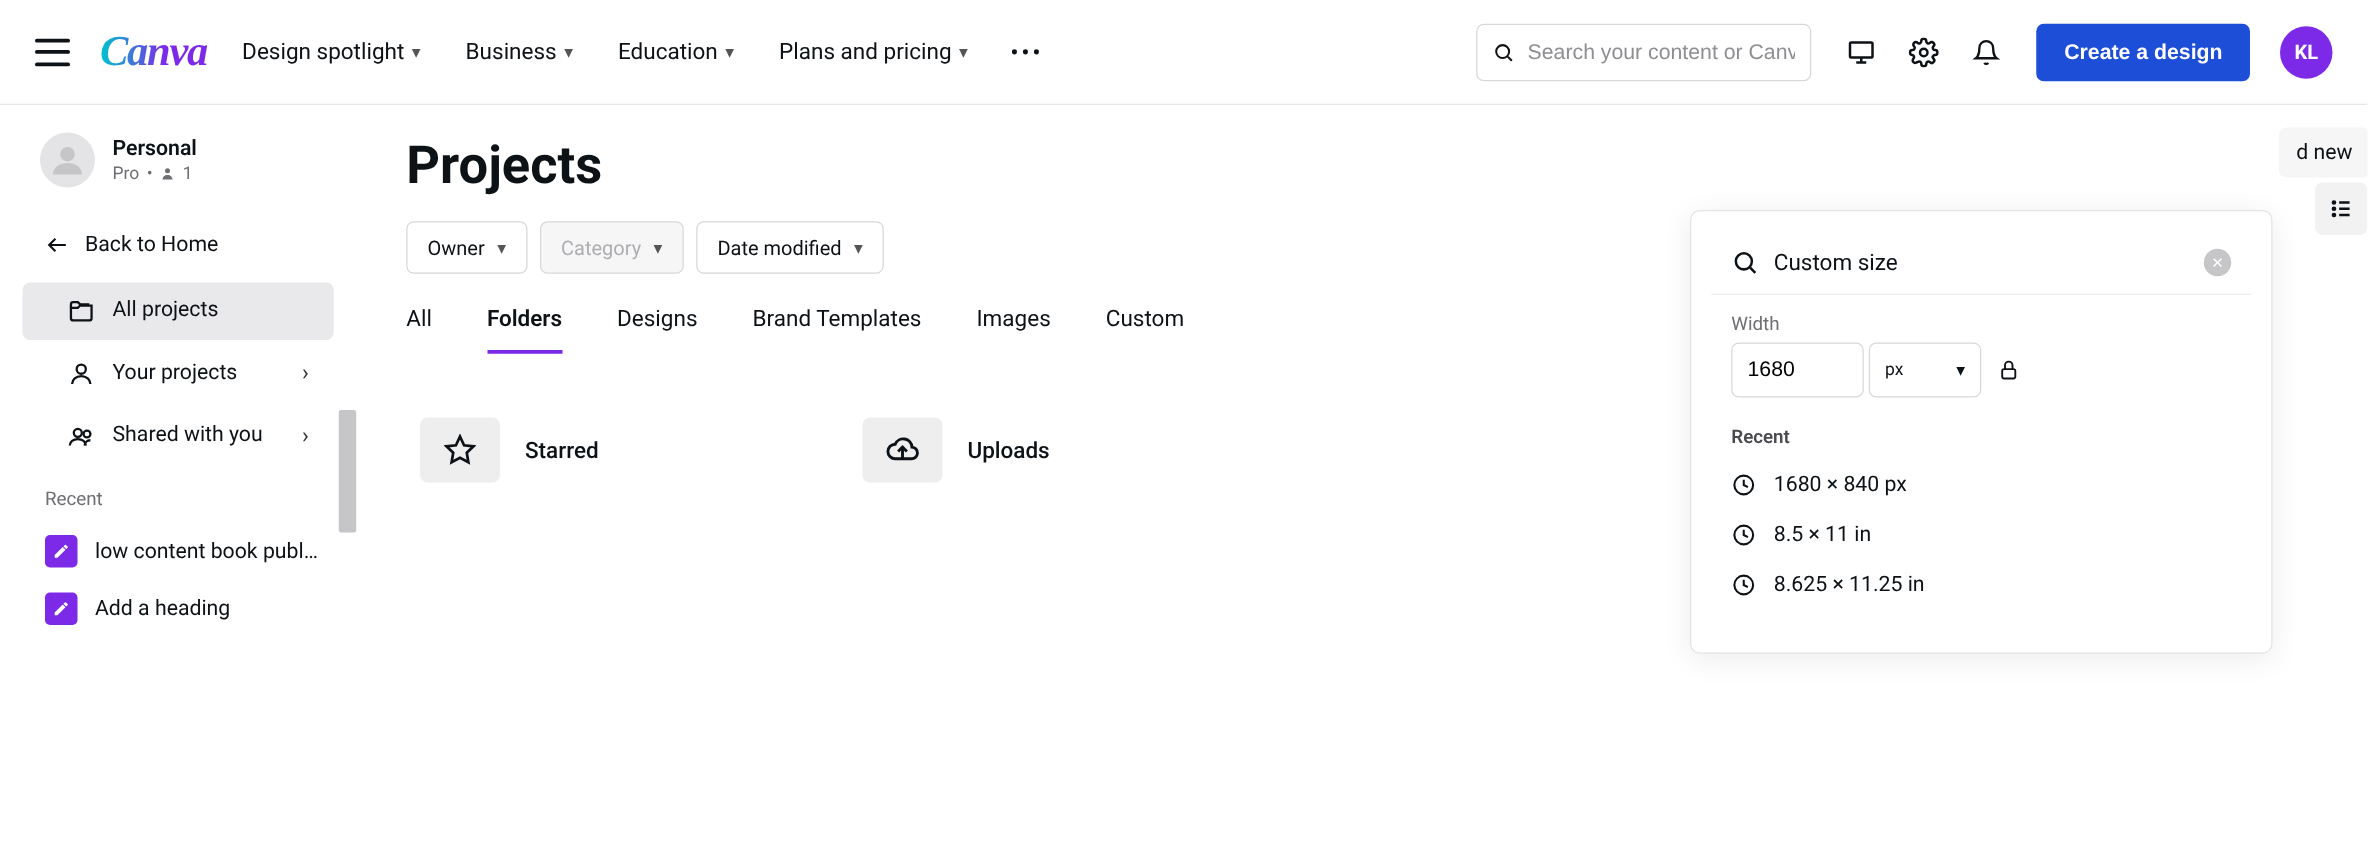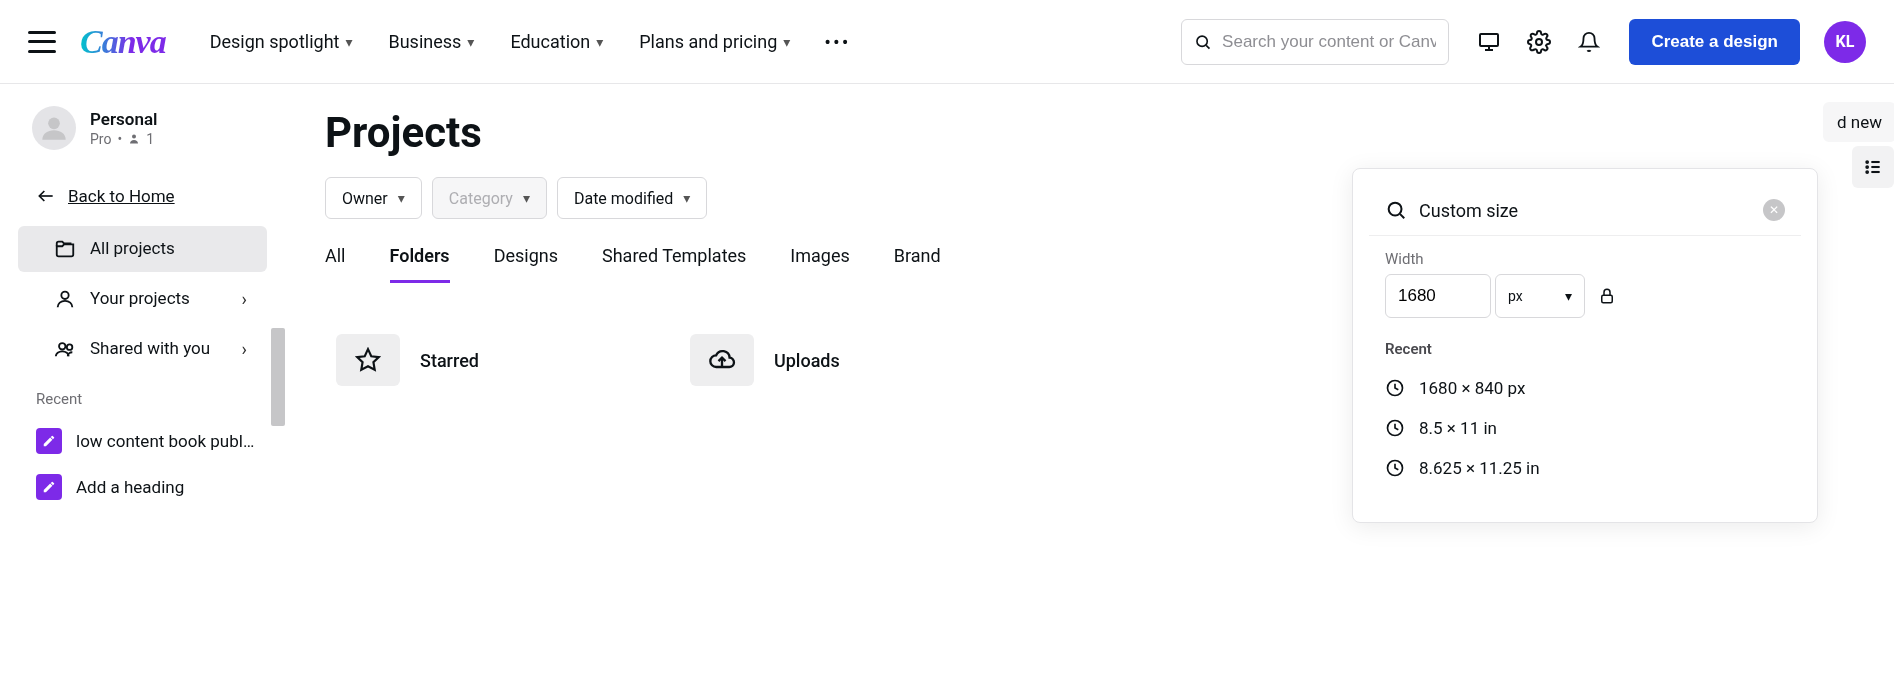--- a/index.html
+++ b/index.html
@@ -1,38 +1,38 @@
 <!DOCTYPE html>
 <html><head>
 <meta charset="utf-8">
 <style>
 * { box-sizing: border-box; margin: 0; padding: 0; }
 body { font-family: -apple-system, BlinkMacSystemFont, "Segoe UI", Roboto, Helvetica, Arial, sans-serif; background: #fff; color: #0d1216; }
 .topbar { height: 84px; border-bottom: 1px solid #e7e7e9; display: flex; align-items: center; padding: 0 28px; gap: 24px; }
 .hamburger { width: 28px; height: 22px; display: flex; flex-direction: column; justify-content: space-between; cursor: pointer; }
 .hamburger span { height: 3px; background: #0d1216; border-radius: 2px; }
 .logo { font-size: 34px; font-weight: 700; font-style: italic; background: linear-gradient(90deg,#00c4cc 0%,#7d2ae8 60%,#7d2ae8 100%); -webkit-background-clip: text; background-clip: text; color: transparent; font-family: 'Segoe Script', cursive; letter-spacing: -1px; }
-.nav-items { display: flex; gap: 36px; margin-left: 20px; }
+.nav-items { display: flex; gap: 36px; margin-left: 4px; }
 .nav-item { display: flex; align-items: center; gap: 6px; font-size: 18px; color: #0d1216; cursor: pointer; }
 .chev { font-size: 14px; color: #555; }
 .more-dots { font-size: 20px; letter-spacing: 2px; cursor: pointer; margin-left: 10px; }
 .search-box { margin-left: auto; display: flex; align-items: center; border: 1px solid #d8d8db; border-radius: 6px; height: 46px; width: 268px; padding: 0 12px; gap: 10px; }
 .search-box input { border: none; outline: none; font-size: 17px; width: 100%; color: #0d1216; }
 .search-box input::placeholder { color: #8e8e93; }
 .icon-btn { width: 32px; height: 32px; display: flex; align-items: center; justify-content: center; cursor: pointer; color: #0d1216; }
 .top-icons { display: flex; gap: 18px; align-items: center; }
 .primary-btn { background: #1d4ed8; color: #fff; border: none; border-radius: 6px; height: 46px; padding: 0 22px; font-size: 17px; font-weight: 600; cursor: pointer; }
 .avatar { width: 42px; height: 42px; border-radius: 50%; background: #7d2ae8; color: #fff; display: flex; align-items: center; justify-content: center; font-weight: 700; font-size: 16px; }
 .layout { display: flex; height: calc(100vh - 84px); position: relative; }
 .sidebar { width: 285px; padding: 22px 0 0 0; position: relative; }
 .account { display: flex; align-items: center; gap: 14px; padding: 0 28px 20px 32px; }
 .account-avatar { width: 44px; height: 44px; border-radius: 50%; background: #e4e4e7; display: flex; align-items: center; justify-content: center; }
 .account-name { font-size: 17px; font-weight: 600; }
 .account-sub { font-size: 14px; color: #6e6e73; display: flex; gap: 6px; align-items: center; margin-top: 2px; }
-.back-link { display: flex; align-items: flex-start; gap: 12px; padding: 16px 28px 20px 36px; font-size: 17px; cursor: pointer; text-decoration: underline; }
+.back-link { display: flex; align-items: flex-start; gap: 12px; padding: 16px 28px 20px 36px; font-size: 17px; cursor: pointer; }
 .side-list { }
 .side-item { display: flex; align-items: flex-start; gap: 14px; padding: 12px 20px 12px 36px; margin: 0 18px 4px 18px; border-radius: 6px; font-size: 17px; cursor: pointer; position: relative; }
 .side-item.active { background: #e9e9eb; }
 .side-item .arrow { margin-left: auto; font-size: 18px; color: #333; }
 .side-section { font-size: 15px; color: #6e6e73; padding: 14px 0 10px 36px; }
 .recent-item { display: flex; align-items: center; gap: 14px; padding: 10px 28px 10px 36px; font-size: 17px; cursor: pointer; white-space: nowrap; overflow: hidden; text-overflow: ellipsis; }
 .recent-icon { width: 26px; height: 26px; background: #7d2ae8; border-radius: 4px; display: flex; align-items: center; justify-content: center; flex-shrink: 0; }
 .scrollbar-track { position: absolute; right: 0; top: 244px; width: 14px; height: 320px; }
 .scrollbar-thumb { width: 14px; height: 98px; background: #c6c6c8; border-radius: 2px; }
 .main { flex: 1; padding: 24px 40px; position: relative; }
@@ -232,23 +232,23 @@
         </div>
       <div class="filter-btn">
           <span>Date modified</span>
           <span class="chev">▾</span>
         </div>
     </div>
     <div class="tabs">
       <div class="tab">All</div>
       <div class="tab active">Folders</div>
       <div class="tab">Designs</div>
-      <div class="tab">Shared Templates</div>
+      <div class="tab">Brand Templates</div>
       <div class="tab">Images</div>
-      <div class="tab">Brand</div>
+      <div class="tab">Custom</div>
     </div>
     <div class="folders">
       <div class="folder">
         <div class="folder-icon">
           <svg width="26" height="26" viewBox="0 0 24 24" fill="none" stroke="#0d1216" stroke-width="2">
               <polygon points="12 2 15 8.5 22 9.3 17 14 18.2 21 12 17.8 5.8 21 7 14 2 9.3 9 8.5 12 2"></polygon>
             </svg>
         </div>
         <div class="folder-label">Starred</div>
       </div>

